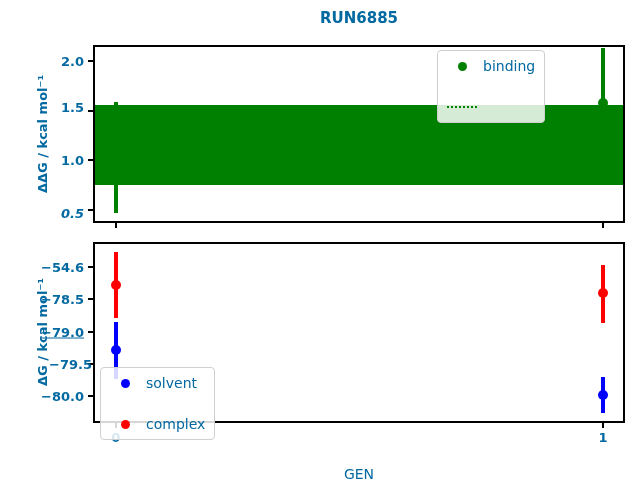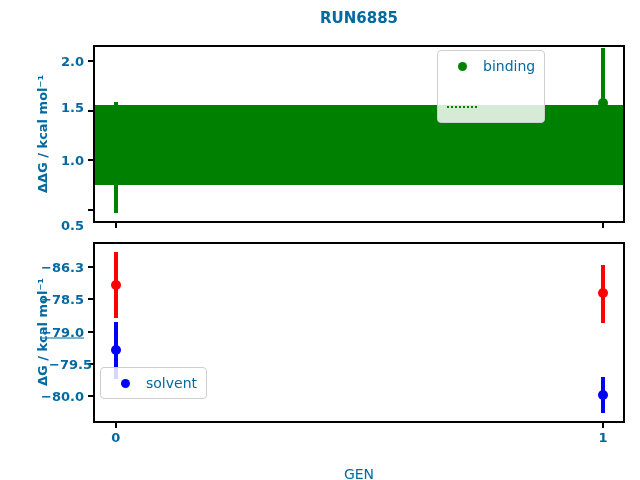--- a/index.html
+++ b/index.html
@@ -71,25 +71,25 @@
   <div class="axes-frame" id="ax-bottom" style="left:93px;top:242px;width:532px;height:181px;"></div>
 
   <div id="tick-layer">
       <div class="tick-mark" style="left: 88px; top: 59.9106px; width: 5px; height: 2px;"></div>
       <div class="ytick-label" style="left: 24px; top: 60.9106px;">2.0</div>
       <div class="tick-mark" style="left: 88px; top: 109.631px; width: 5px; height: 2px;"></div>
       <div class="ytick-label" style="left: 24px; top: 107px;">1.5</div>
       <div class="tick-mark" style="left: 88px; top: 159.352px; width: 5px; height: 2px;"></div>
       <div class="ytick-label" style="left: 24px; top: 160.352px;">1.0</div>
       <div class="tick-mark" style="left: 88px; top: 209.073px; width: 5px; height: 2px;"></div>
-      <div class="ytick-label" style="left: 24px; top: 225px;">0.5</div>
+      <div class="ytick-label" style="left: 24px; top: 213px; font-style: italic;">0.5</div>
       <div class="tick-mark" style="left: 114.897px; top: 223px; width: 2px; height: 5px;"></div>
       <div class="tick-mark" style="left: 602.077px; top: 223px; width: 2px; height: 5px;"></div>
       <div class="tick-mark" style="left: 88px; top: 266.121px; width: 5px; height: 2px;"></div>
-      <div class="ytick-label" style="left: 24px; top: 267.121px;">−86.3</div>
+      <div class="ytick-label" style="left: 24px; top: 267.121px;">−54.6</div>
       <div class="tick-mark" style="left: 88px; top: 298.327px; width: 5px; height: 2px;"></div>
       <div class="ytick-label" style="left: 24px; top: 299.327px;">−78.5</div>
       <div class="tick-mark" style="left: 88px; top: 330.534px; width: 5px; height: 2px;"></div>
       <div class="ytick-label" style="left: 24px; top: 331.534px; text-decoration: underline;">−79.0</div>
       <div class="tick-mark" style="left: 88px; top: 362.74px; width: 5px; height: 2px;"></div>
       <div class="ytick-label" style="left: 32px; top: 363.74px;">−79.5</div>
       <div class="tick-mark" style="left: 88px; top: 394.947px; width: 5px; height: 2px;"></div>
       <div class="ytick-label" style="left: 24px; top: 395.947px;">−80.0</div>
       <div class="tick-mark" style="left: 114.897px; top: 423px; width: 2px; height: 5px;"></div>
       <div class="xtick-label" style="left: 115.897px; top: 430px;">0</div>
@@ -115,15 +115,21 @@
     </div>
   </div>
 
   <div class="legend" id="legend-bottom" style="left:100px;top:367px;">
     <div class="legend-item">
       <span class="legend-marker">
         <span class="legend-dot" id="lm-bot-0" style="background: rgb(0, 0, 255);"></span>
       </span>
       <span class="legend-label">solvent</span>
     </div>
+    <div class="legend-item">
+      <span class="legend-marker">
+        <span class="legend-dot" id="lm-bot-1" style="background: rgb(255, 0, 0);"></span>
+      </span>
+      <span class="legend-label">complex</span>
+    </div>
   </div>
 
 </div>
 
 </body></html>

